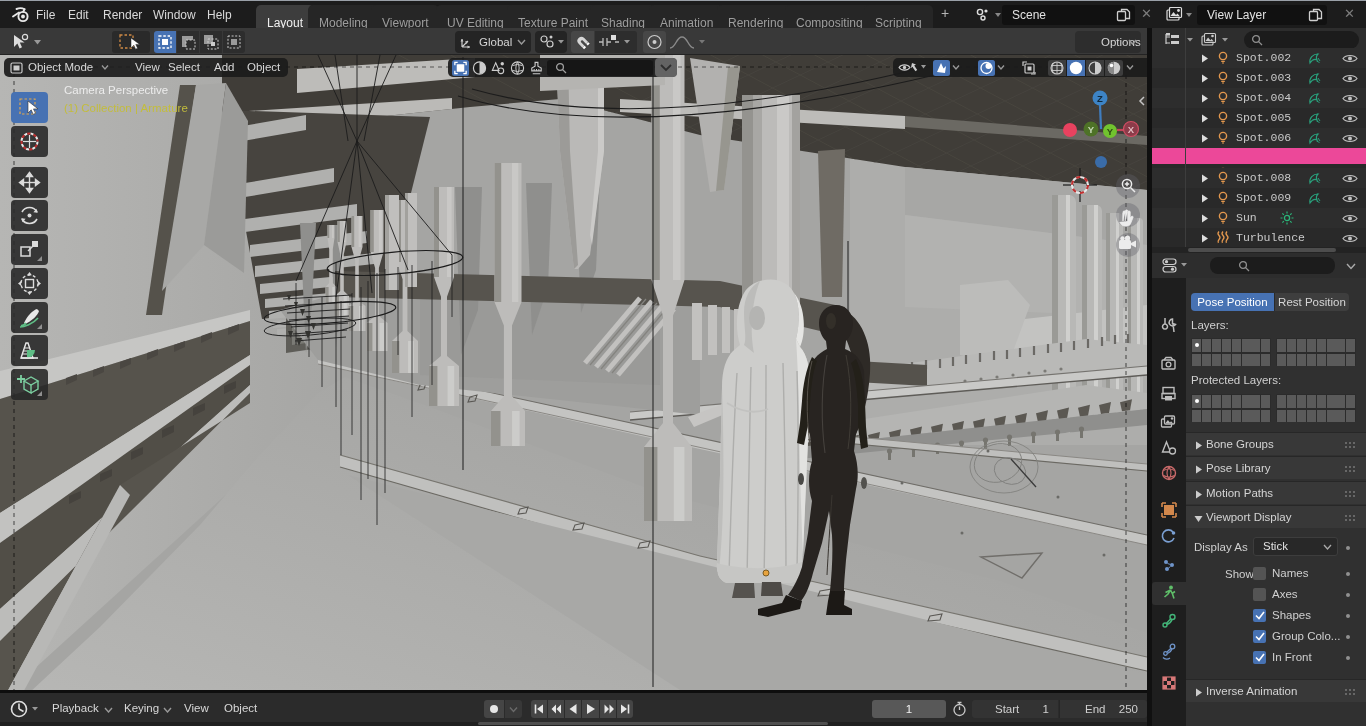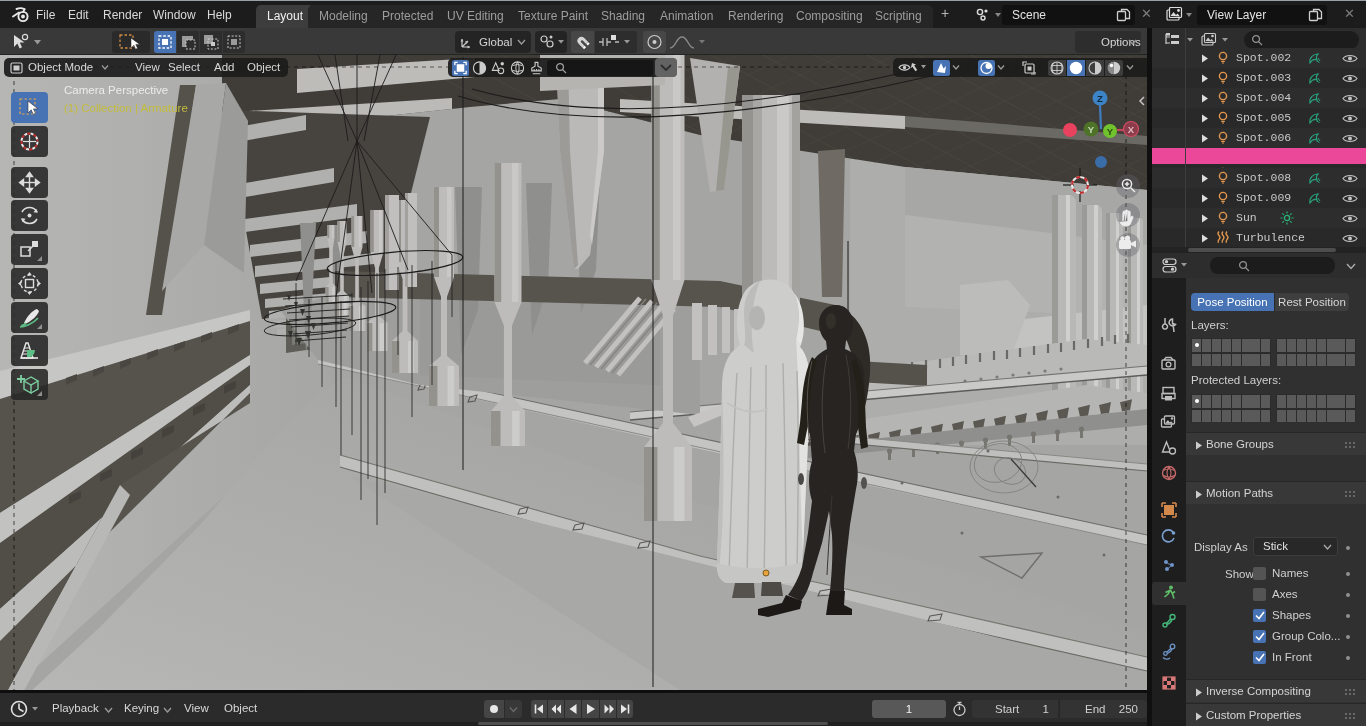--- a/index.html
+++ b/index.html
@@ -4,21 +4,21 @@
 <style>
   html,body{margin:0;padding:0;background:#1c1c1c;width:1366px;height:726px;overflow:hidden;
     font-family:"Liberation Sans",sans-serif;-webkit-font-smoothing:antialiased;}
   *{box-sizing:border-box;}
   .abs{position:absolute;}
   #stage{position:relative;width:1366px;height:726px;background:#1c1c1c;}
   
   #topline{left:0;top:0;width:1366px;height:1px;background:#9aa0a8;}
   #topbar{left:0;top:1px;width:1366px;height:27px;background:#1c1c1c;color:#d9d9d9;font-size:12px;}
   .menu{position:absolute;top:7px;color:#d9d9d9;}
-  .tab{position:absolute;top:4px;height:23px;line-height:23px;padding:0 11px;color:#9d9d9d;
+  .tab{position:absolute;top:4px;height:23px;line-height:23px;padding:7px 11px;color:#9d9d9d;
        background:#262626;border-radius:5px 5px 0 0;font-size:12px;}
   .tab.on{background:#3d3d3d;color:#f0f0f0;}
   
   #row2{left:0;top:28px;width:1147px;height:27px;background:#393939;border-bottom:1px solid #232323;}
   .pill{position:absolute;background:#242424;border-radius:4px;color:#d6d6d6;font-size:11.5px;}
   
   #rsep{left:1147px;top:28px;width:5px;height:698px;background:#101010;}
   #outliner{left:1152px;top:28px;width:256px;height:225px;background:#ec4899;font-family:Liberation Mono, monospace;}
   #outlhead{left:0;top:0;width:214px;height:24px;background:#2d2d2d;position:absolute;}
   .orow{position:absolute;left:0;width:214px;height:20px;color:#c9c9c9;font-size:11.5px;line-height:20px;}
@@ -52,21 +52,21 @@
       <path d="M2 10.5 L8 6.5 M5.5 3 Q10 1.2 13.5 3.2" fill="none" stroke="#e8e8e8" stroke-width="1.9" stroke-linecap="round"></path>
       <path d="M13.5 3.2 L12.2 5.8" fill="none" stroke="#e8e8e8" stroke-width="1.9" stroke-linecap="round"></path>
     </svg>
     <span class="menu" style="left:36px">File</span>
     <span class="menu" style="left:68px">Edit</span>
     <span class="menu" style="left:103px">Render</span>
     <span class="menu" style="left:153px">Window</span>
     <span class="menu" style="left:207px">Help</span>
     <span class="tab on" style="left:256px">Layout</span>
     <span class="tab" style="left:308px">Modeling</span>
-    <span class="tab" style="left:371px">Protected</span>
+    <span class="tab" style="left:371px">Viewport</span>
     <span class="tab" style="left:436px">UV Editing</span>
     <span class="tab" style="left:507px">Texture Paint</span>
     <span class="tab" style="left:590px">Shading</span>
     <span class="tab" style="left:649px">Animation</span>
     <span class="tab" style="left:717px">Rendering</span>
     <span class="tab" style="left:785px">Compositing</span>
     <span class="tab" style="left:864px">Scripting</span>
     <span class="menu" style="left:941px;color:#b5b5b5;font-size:14px;top:4px">+</span>
     <svg class="abs" style="left:972px;top:5px" width="30" height="17" viewBox="0 0 30 17">
       <circle cx="8" cy="6" r="2.6" fill="none" stroke="#ddd" stroke-width="1.4"></circle>
@@ -1121,32 +1121,56 @@
           </svg><span style="margin-left:20px">Bone Groups</span><svg class="abs" style="left:158px;top:8px" width="14" height="8" viewBox="0 0 14 8">
             <g fill="#777">
               <circle cx="2" cy="2" r="1"></circle>
               <circle cx="6" cy="2" r="1"></circle>
               <circle cx="10" cy="2" r="1"></circle>
               <circle cx="2" cy="6" r="1"></circle>
               <circle cx="6" cy="6" r="1"></circle>
               <circle cx="10" cy="6" r="1"></circle>
             </g>
           </svg></div>
+        <div class="phdr" style="top:178px"><svg class="abs" style="left:8px;top:8px" width="9" height="9" viewBox="0 0 9 9">
+            <path d="M2 0.5 L8 4.5 L2 8.5 z" fill="#ccc"></path>
+          </svg><span style="margin-left:20px">Pose Library</span><svg class="abs" style="left:158px;top:8px" width="14" height="8" viewBox="0 0 14 8">
+            <g fill="#777">
+              <circle cx="2" cy="2" r="1"></circle>
+              <circle cx="6" cy="2" r="1"></circle>
+              <circle cx="10" cy="2" r="1"></circle>
+              <circle cx="2" cy="6" r="1"></circle>
+              <circle cx="6" cy="6" r="1"></circle>
+              <circle cx="10" cy="6" r="1"></circle>
+            </g>
+          </svg></div>
         <div class="phdr" style="top:203px"><svg class="abs" style="left:8px;top:8px" width="9" height="9" viewBox="0 0 9 9">
             <path d="M2 0.5 L8 4.5 L2 8.5 z" fill="#ccc"></path>
           </svg><span style="margin-left:20px">Motion Paths</span><svg class="abs" style="left:158px;top:8px" width="14" height="8" viewBox="0 0 14 8">
             <g fill="#777">
               <circle cx="2" cy="2" r="1"></circle>
               <circle cx="6" cy="2" r="1"></circle>
               <circle cx="10" cy="2" r="1"></circle>
               <circle cx="2" cy="6" r="1"></circle>
               <circle cx="6" cy="6" r="1"></circle>
               <circle cx="10" cy="6" r="1"></circle>
             </g>
           </svg></div>
+        <div class="phdr" style="top:227px"><svg class="abs" style="left:8px;top:8px" width="9" height="9" viewBox="0 0 9 9">
+            <path d="M0.5 2 L8.5 2 L4.5 8 z" fill="#ccc"></path>
+          </svg><span style="margin-left:20px">Viewport Display</span><svg class="abs" style="left:158px;top:8px" width="14" height="8" viewBox="0 0 14 8">
+            <g fill="#777">
+              <circle cx="2" cy="2" r="1"></circle>
+              <circle cx="6" cy="2" r="1"></circle>
+              <circle cx="10" cy="2" r="1"></circle>
+              <circle cx="2" cy="6" r="1"></circle>
+              <circle cx="6" cy="6" r="1"></circle>
+              <circle cx="10" cy="6" r="1"></circle>
+            </g>
+          </svg></div>
         <div class="plabel" style="left:8px;top:263px">Display As</div>
         <div class="abs" style="left:67px;top:259px;width:85px;height:19px;background:#282828;border:1px solid #3d3d3d;border-radius:3px;color:#e0e0e0;font-size:11.5px;line-height:17px"><span style="margin-left:9px">Stick</span>
 <svg class="abs" style="right:5px;top:6px" width="9" height="6" viewBox="0 0 9 6">
             <path d="M1 1 l3.5 4 3.5-4" stroke="#aaa" stroke-width="1.3" fill="none"></path>
           </svg></div>
         <div class="plabel" style="left:39px;top:290px">Show</div>
         <div class="chk" style="left:67px;top:289px"></div>
         <div class="plabel" style="left:86px;top:289px">Names</div>
         <div class="chk" style="left:67px;top:310px"></div>
         <div class="plabel" style="left:86px;top:310px">Axes</div>
@@ -1166,33 +1190,21 @@
         </svg>
         <div class="plabel" style="left:86px;top:373px">In Front</div>
         <div class="abs" style="left:160px;top:268px;width:4px;height:4px;border-radius:50%;background:#909090"></div>
         <div class="abs" style="left:160px;top:294px;width:4px;height:4px;border-radius:50%;background:#909090"></div>
         <div class="abs" style="left:160px;top:315px;width:4px;height:4px;border-radius:50%;background:#909090"></div>
         <div class="abs" style="left:160px;top:336px;width:4px;height:4px;border-radius:50%;background:#909090"></div>
         <div class="abs" style="left:160px;top:357px;width:4px;height:4px;border-radius:50%;background:#909090"></div>
         <div class="abs" style="left:160px;top:378px;width:4px;height:4px;border-radius:50%;background:#909090"></div>
         <div class="phdr" style="top:401px"><svg class="abs" style="left:8px;top:8px" width="9" height="9" viewBox="0 0 9 9">
             <path d="M2 0.5 L8 4.5 L2 8.5 z" fill="#ccc"></path>
-          </svg><span style="margin-left:20px">Inverse Compositing</span><svg class="abs" style="left:158px;top:8px" width="14" height="8" viewBox="0 0 14 8">
-            <g fill="#777">
-              <circle cx="2" cy="2" r="1"></circle>
-              <circle cx="6" cy="2" r="1"></circle>
-              <circle cx="10" cy="2" r="1"></circle>
-              <circle cx="2" cy="6" r="1"></circle>
-              <circle cx="6" cy="6" r="1"></circle>
-              <circle cx="10" cy="6" r="1"></circle>
-            </g>
-          </svg></div>
-        <div class="phdr" style="top:425px"><svg class="abs" style="left:8px;top:8px" width="9" height="9" viewBox="0 0 9 9">
-            <path d="M2 0.5 L8 4.5 L2 8.5 z" fill="#ccc"></path>
-          </svg><span style="margin-left:20px">Custom Properties</span><svg class="abs" style="left:158px;top:8px" width="14" height="8" viewBox="0 0 14 8">
+          </svg><span style="margin-left:20px">Inverse Animation</span><svg class="abs" style="left:158px;top:8px" width="14" height="8" viewBox="0 0 14 8">
             <g fill="#777">
               <circle cx="2" cy="2" r="1"></circle>
               <circle cx="6" cy="2" r="1"></circle>
               <circle cx="10" cy="2" r="1"></circle>
               <circle cx="2" cy="6" r="1"></circle>
               <circle cx="6" cy="6" r="1"></circle>
               <circle cx="10" cy="6" r="1"></circle>
             </g>
           </svg></div>
       </div>

